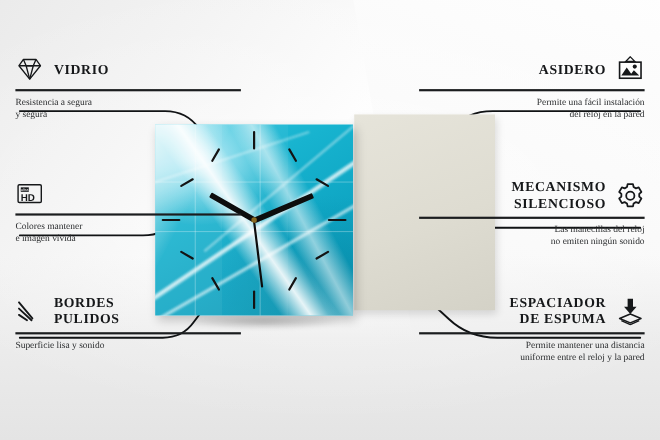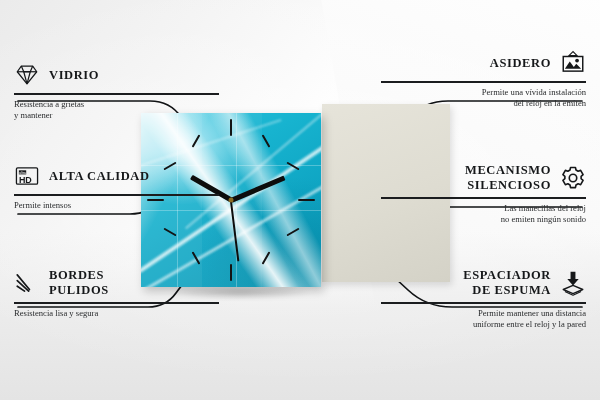--- a/index.html
+++ b/index.html
@@ -134,89 +134,89 @@
     <div class="tick" style="left:22px;top:118px;width:14px;height:2px;transform:rotate(30deg);"></div>
     <div class="tick" style="left:22px;top:52px;width:14px;height:2px;transform:rotate(-30deg);"></div>
     <div class="tick" style="left:48px;top:27px;width:14px;height:2px;transform:rotate(-60deg);"></div>
 
     <div class="hand" style="left:50%;top:50%;width:46px;height:4.5px;margin-top:-2.2px;transform:rotate(-150deg);"></div>
     <div class="hand" style="left:50%;top:50%;width:58px;height:4.5px;margin-top:-2.2px;transform:rotate(-23deg);"></div>
     <div class="hand" style="left:50%;top:50%;width:62px;height:1.6px;margin-top:-0.8px;transform:rotate(83deg);"></div>
     <div class="hub"></div>
   </div>
 
-  <div class="feat feat-left" style="top:62px;">
+  <div class="feat feat-left" style="top:50px;">
     <div class="feat-head">
       <svg class="icon" viewBox="0 0 32 32">
         <g fill="none" stroke="#16181a" stroke-width="1.5" stroke-linejoin="round">
           <path d="M4 12 L9 5 H23 L28 12 L16 27 Z"></path>
           <path d="M4 12 H28"></path>
             <path d="M9 5 L12 12 L16 27"></path>
             <path d="M23 5 L20 12 L16 27"></path>
           <path d="M12 12 H20"></path>
         </g>
       </svg>
       <div>
         <div class="feat-title">VIDRIO</div>
       </div>
     </div>
     <div class="feat-rule"></div>
-    <div class="feat-desc">Resistencia a grietas</div>
-    <div class="feat-desc">y mantener</div>
+    <div class="feat-desc">Resistencia a segura</div>
+    <div class="feat-desc">y segura</div>
   </div>
 
   <div class="feat feat-left" style="top:163px;">
     <div class="feat-head">
       <svg class="icon" viewBox="0 0 32 32">
         <rect x="3" y="6" width="26" height="20" rx="1.5" fill="none" stroke="#16181a" stroke-width="1.6"></rect>
         <rect x="6" y="9" width="9" height="5" fill="#16181a"></rect>
         <text x="6" y="13.3" font-family="Liberation Sans, sans-serif" font-size="4.4" fill="#ffffff">ultra</text>
         <text x="6" y="24" font-family="Liberation Sans, sans-serif" font-size="11" font-weight="bold" fill="#16181a">HD</text>
       </svg>
       <div>
-        <div class="feat-title">ALTA CALIDAD</div>
-      </div>
-    </div>
-    <div class="feat-rule"></div>
-    <div class="feat-desc">Permite intensos</div>
+      </div>
+    </div>
+    <div class="feat-rule"></div>
+    <div class="feat-desc">Colores mantener</div>
+    <div class="feat-desc">e imagen vívida</div>
   </div>
 
   <div class="feat feat-left" style="top:268px;">
     <div class="feat-head">
       <svg class="icon" viewBox="0 0 32 32">
         <g stroke="#16181a" stroke-width="2.1" stroke-linecap="round">
           <path d="M4 6 L19 24"></path>
             <path d="M4 13 L18 26"></path>
             <path d="M4 20 L13 26"></path>
         </g>
       </svg>
       <div>
         <div class="feat-title">BORDES</div>
         <div class="feat-title">PULIDOS</div>
       </div>
     </div>
     <div class="feat-rule"></div>
-    <div class="feat-desc">Resistencia lisa y segura</div>
+    <div class="feat-desc">Superficie lisa y sonido</div>
   </div>
 
   <div class="feat feat-right" style="top:50px;">
     <div class="feat-head">
       <svg class="icon" viewBox="0 0 32 32">
         <path d="M16 2 L11 7 H21 Z" fill="none" stroke="#16181a" stroke-width="1.4"></path>
         <rect x="4" y="8" width="24" height="18" fill="none" stroke="#16181a" stroke-width="1.8"></rect>
         <path d="M6 23 L12 14 L17 21 L20 17 L26 23 Z" fill="#16181a"></path>
         <circle cx="21" cy="13" r="2.3" fill="#16181a"></circle>
       </svg>
       <div>
         <div class="feat-title">ASIDERO</div>
       </div>
     </div>
     <div class="feat-rule"></div>
-    <div class="feat-desc">Permite una vívida instalación</div>
-    <div class="feat-desc">del reloj en la emiten</div>
+    <div class="feat-desc">Permite una fácil instalación</div>
+    <div class="feat-desc">del reloj en la pared</div>
   </div>
 
   <div class="feat feat-right" style="top:268px;">
     <div class="feat-head">
       <svg class="icon" viewBox="0 0 32 32">
         <path d="M13 2 h6 v9 h4 l-7 8 -7-8 h4 Z" fill="#16181a"></path>
         <path d="M16 19 L28 24 L16 29 L4 24 Z" fill="none" stroke="#16181a" stroke-width="1.7" stroke-linejoin="round"></path>
         <path d="M6 26.5 L16 31 L26 26.5" fill="none" stroke="#16181a" stroke-width="1.5" stroke-linejoin="round"></path>
       </svg>
       <div>

